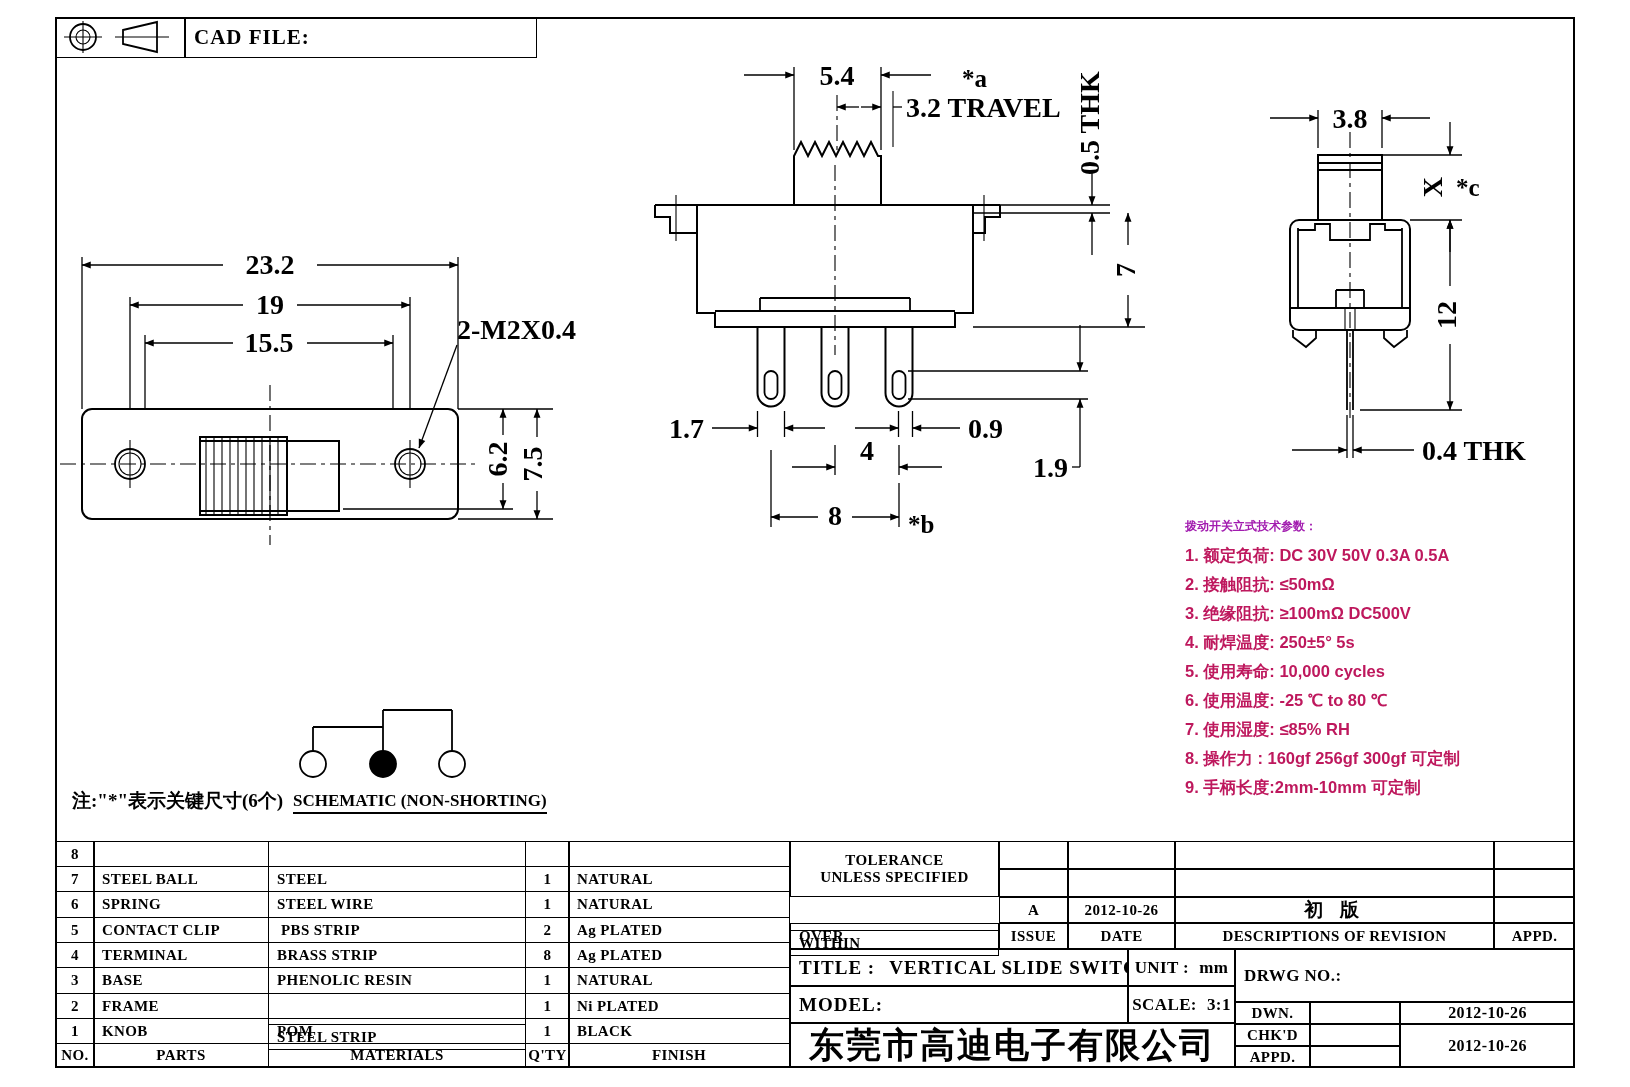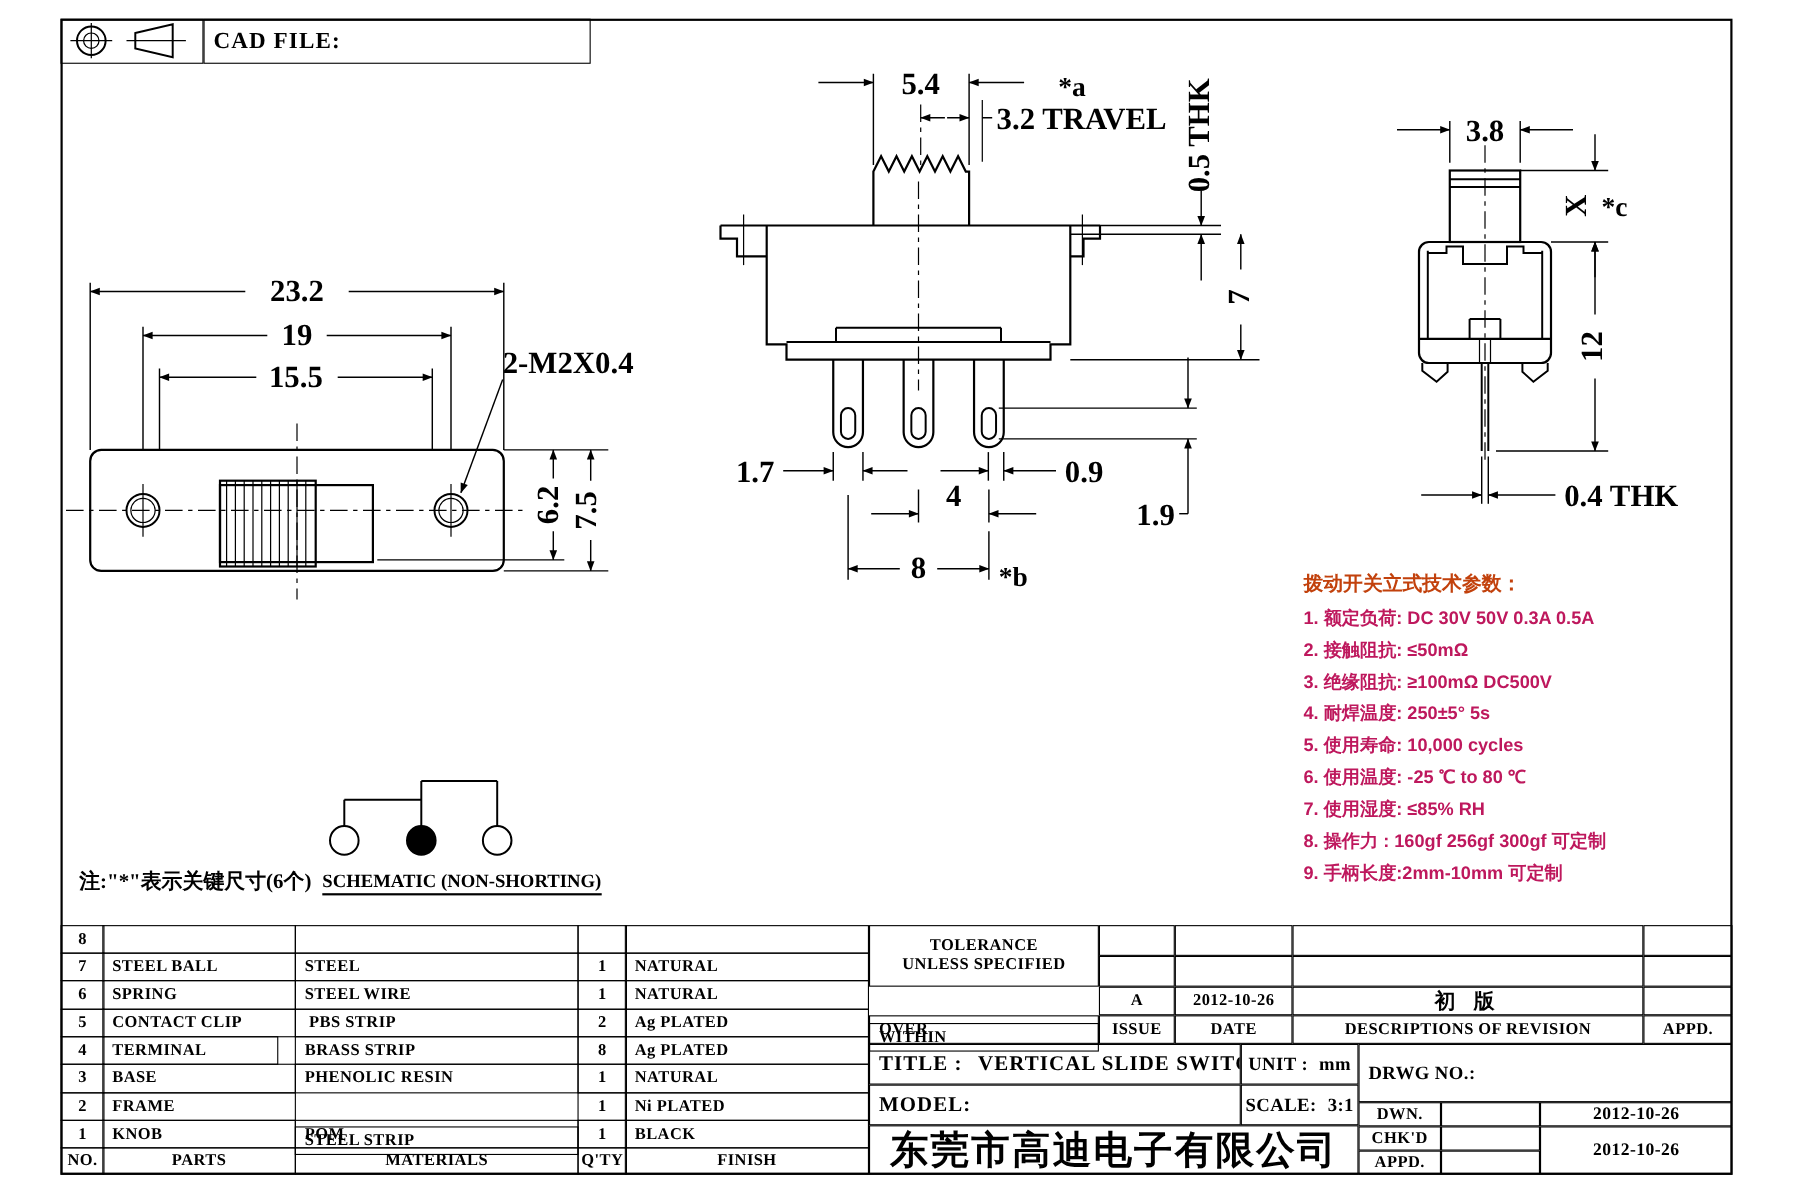--- a/index.html
+++ b/index.html
@@ -11,21 +11,21 @@
         letter-spacing:.4px;white-space:nowrap;overflow:hidden;}
   .cell.left{justify-content:flex-start;padding-left:8px;}
   .frame{position:absolute;box-sizing:border-box;border:2px solid #000;}
   .dimtxt{font-family:"Liberation Serif",serif;font-weight:bold;font-size:28px;fill:#000;}
   .dimtxt-s{font-family:"Liberation Serif",serif;font-weight:bold;font-size:25px;fill:#000;}
   .ol{stroke:#000;stroke-width:2;fill:none;}
   .ol18{stroke:#000;stroke-width:1.8;fill:none;}
   .dl{stroke:#000;stroke-width:1.3;fill:none;}
   .cl{stroke:#000;stroke-width:1.1;fill:none;stroke-dasharray:16 5 4 5;}
   .thin{stroke:#000;stroke-width:1.1;fill:none;}
-  .tech-title{font-family:"Liberation Sans",sans-serif;font-weight:bold;font-size:18px;color:#c2410c;}
+  .tech-title{font-family:"Liberation Sans",sans-serif;font-weight:bold;font-size:12px;color:#a21caf;}
   .tech-item{font-family:"Liberation Sans",sans-serif;font-weight:bold;font-size:16.5px;color:#be185d;
              height:29px;line-height:29px;white-space:nowrap;}
   .notetxt{font-family:"Liberation Serif",serif;font-weight:bold;font-size:19px;color:#000;white-space:nowrap;}
   .schem-label{font-family:"Liberation Serif",serif;font-weight:bold;font-size:17px;
                border-bottom:2px solid #000;padding-bottom:1px;white-space:nowrap;}
   .cadfile{font-size:21px;letter-spacing:1px;}
   .company{font-family:"Liberation Sans",sans-serif;font-size:35px;font-weight:bold;letter-spacing:2px;}
   .bigdate{font-size:16px;}
   .titletxt{font-size:19px;letter-spacing:1px;}
 </style>
@@ -288,21 +288,21 @@
   <div class="cell" style="left:525px;top:891px;width:45px;height:27px;">1</div>
   <div class="cell left" style="left:568px;top:891px;width:222px;height:27px;">NATURAL</div>
 
   <div class="cell" style="left:55px;top:917px;width:40px;height:26px;">5</div>
   <div class="cell left" style="left:93px;top:917px;width:176px;height:26px;">CONTACT CLIP</div>
   <div class="cell left" style="left:268px;top:917px;width:258px;height:26px;padding-left:12px;">PBS STRIP</div>
   <div class="cell" style="left:525px;top:917px;width:45px;height:26px;">2</div>
   <div class="cell left" style="left:568px;top:917px;width:222px;height:26px;">Ag PLATED</div>
 
   <div class="cell" style="left:55px;top:942px;width:40px;height:26px;">4</div>
-  <div class="cell left" style="left:93px;top:942px;width:160px;height:26px;">TERMINAL</div>
+  <div class="cell left" style="left:93px;top:942px;width:176px;height:26px;">TERMINAL</div>
   <div class="cell left" style="left:268px;top:942px;width:258px;height:26px;">BRASS STRIP</div>
   <div class="cell" style="left:525px;top:942px;width:45px;height:26px;">8</div>
   <div class="cell left" style="left:568px;top:942px;width:222px;height:26px;">Ag PLATED</div>
 
   <div class="cell" style="left:55px;top:967px;width:40px;height:27px;">3</div>
   <div class="cell left" style="left:93px;top:967px;width:176px;height:27px;">BASE</div>
   <div class="cell left" style="left:268px;top:967px;width:258px;height:27px;text-align:center;">PHENOLIC RESIN</div>
   <div class="cell" style="left:525px;top:967px;width:45px;height:27px;">1</div>
   <div class="cell left" style="left:568px;top:967px;width:222px;height:27px;">NATURAL</div>
 

